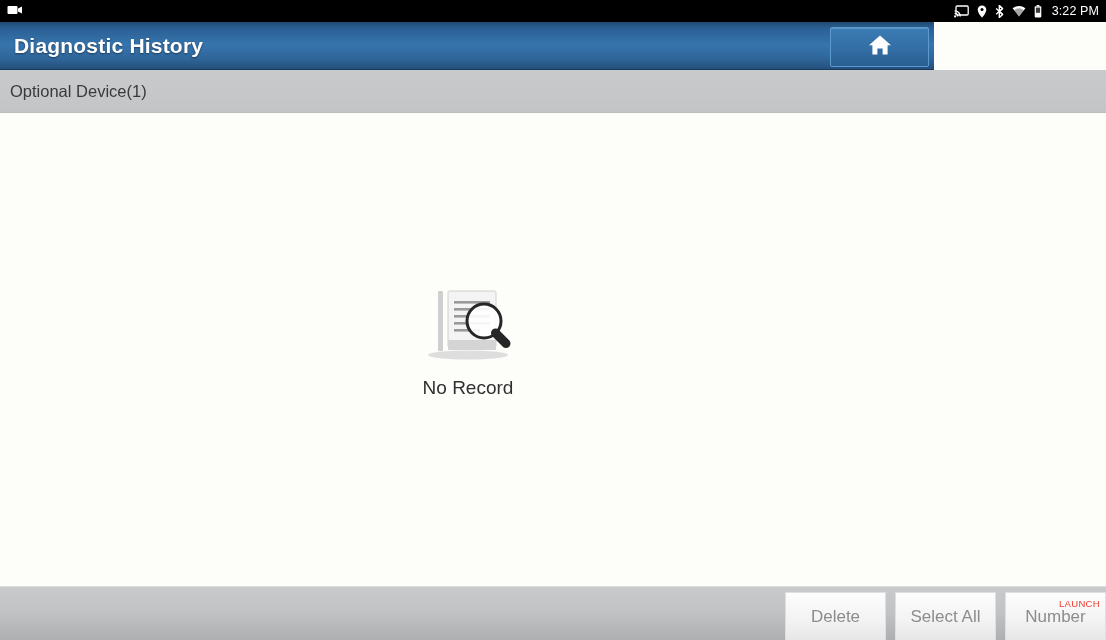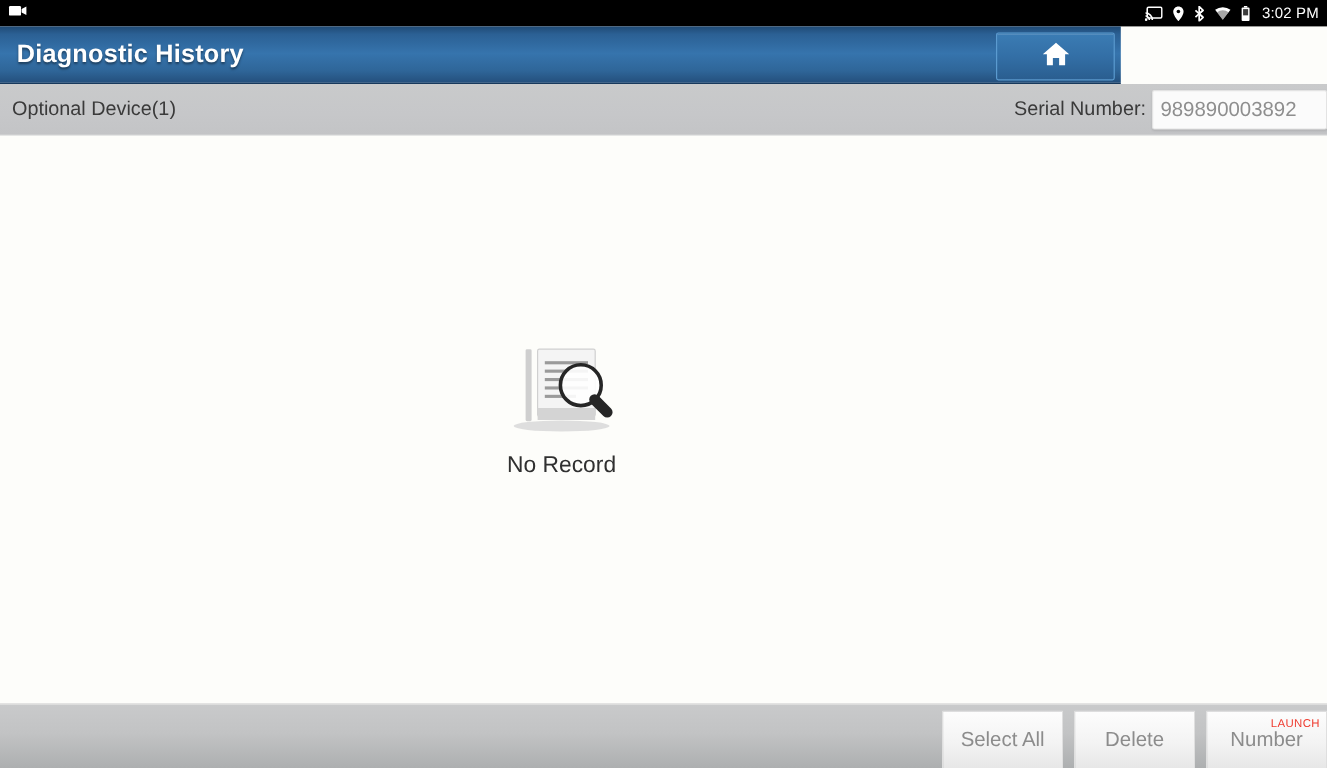--- a/index.html
+++ b/index.html
@@ -258,43 +258,37 @@
           <path d="M7 11.4 L2.2 5.2 A7.6 7.6 0 0111.8 5.2 Z" fill="#5c5c5c" opacity="0.55"></path>
         </svg>
       </span>
       <span>
         <svg width="8" height="13" viewBox="0 0 8 13">
           <rect x="2.6" y="0" width="2.8" height="1.3" fill="#ffffff"></rect>
           <rect x="0.7" y="1.2" width="6.6" height="11.2" rx="0.8" fill="#ffffff"></rect>
           <rect x="1.9" y="2.6" width="4.2" height="5.2" fill="#1a1a1a" opacity="0.85"></rect>
         </svg>
       </span>
-      <span class="status-time">3:02 PM</span>
+      <span class="status-time">3:22 PM</span>
     </div>
   </div>
 
   <div class="titlebar">
     <div class="app-title">Diagnostic History</div>
     <div class="home-button">
       <span>
         <svg width="24" height="22" viewBox="0 0 24 22">
           <path d="M12 1.6 L23 11.2 L19.6 11.2 L19.6 20.4 L14.6 20.4 L14.6 14.4 L9.4 14.4 L9.4 20.4 L4.4 20.4 L4.4 11.2 L1 11.2 Z" fill="#ffffff"></path>
         </svg>
       </span>
     </div>
   </div>
 
   <div class="subheader">
     <div class="optional-device">Optional Device(1)</div>
-    <div class="serial-wrap">
-      <span class="serial-label">Serial Number:</span>
-      <div class="serial-box">
-        <span class="serial-value">989890003892</span>
-      </div>
-    </div>
   </div>
 
   <div class="content">
     <div class="empty-state">
       <span class="empty-icon">
         <svg width="100" height="78" viewBox="0 0 100 78">
           <ellipse cx="50" cy="70" rx="40" ry="4.6" fill="#d8d8d8" opacity="0.85"></ellipse>
           <rect x="20" y="6" width="5" height="60" rx="1.2" fill="#cfcfcf"></rect>
           <rect x="30" y="6" width="48" height="56" rx="1.5" fill="#f4f4f4" stroke="#d0d0d0" stroke-width="1"></rect>
           <rect x="30" y="55" width="48" height="10" fill="#d4d4d4"></rect>
@@ -309,24 +303,24 @@
           <path d="M77.5 48 L88 58.5" stroke="#262626" stroke-width="9" stroke-linecap="round"></path>
         </svg>
       </span>
       <div class="empty-label">No Record</div>
     </div>
   </div>
 
   <div class="footer">
     <div class="footer-buttons">
       <div class="btn">
-        <span>Select All</span>
+        <span>Delete</span>
       </div>
       <div class="btn">
-        <span>Delete</span>
+        <span>Select All</span>
       </div>
       <div class="btn">
         <span>Number</span>
         <span class="watermark">LAUNCH</span>
       </div>
     </div>
   </div>
 
 </div>
 

